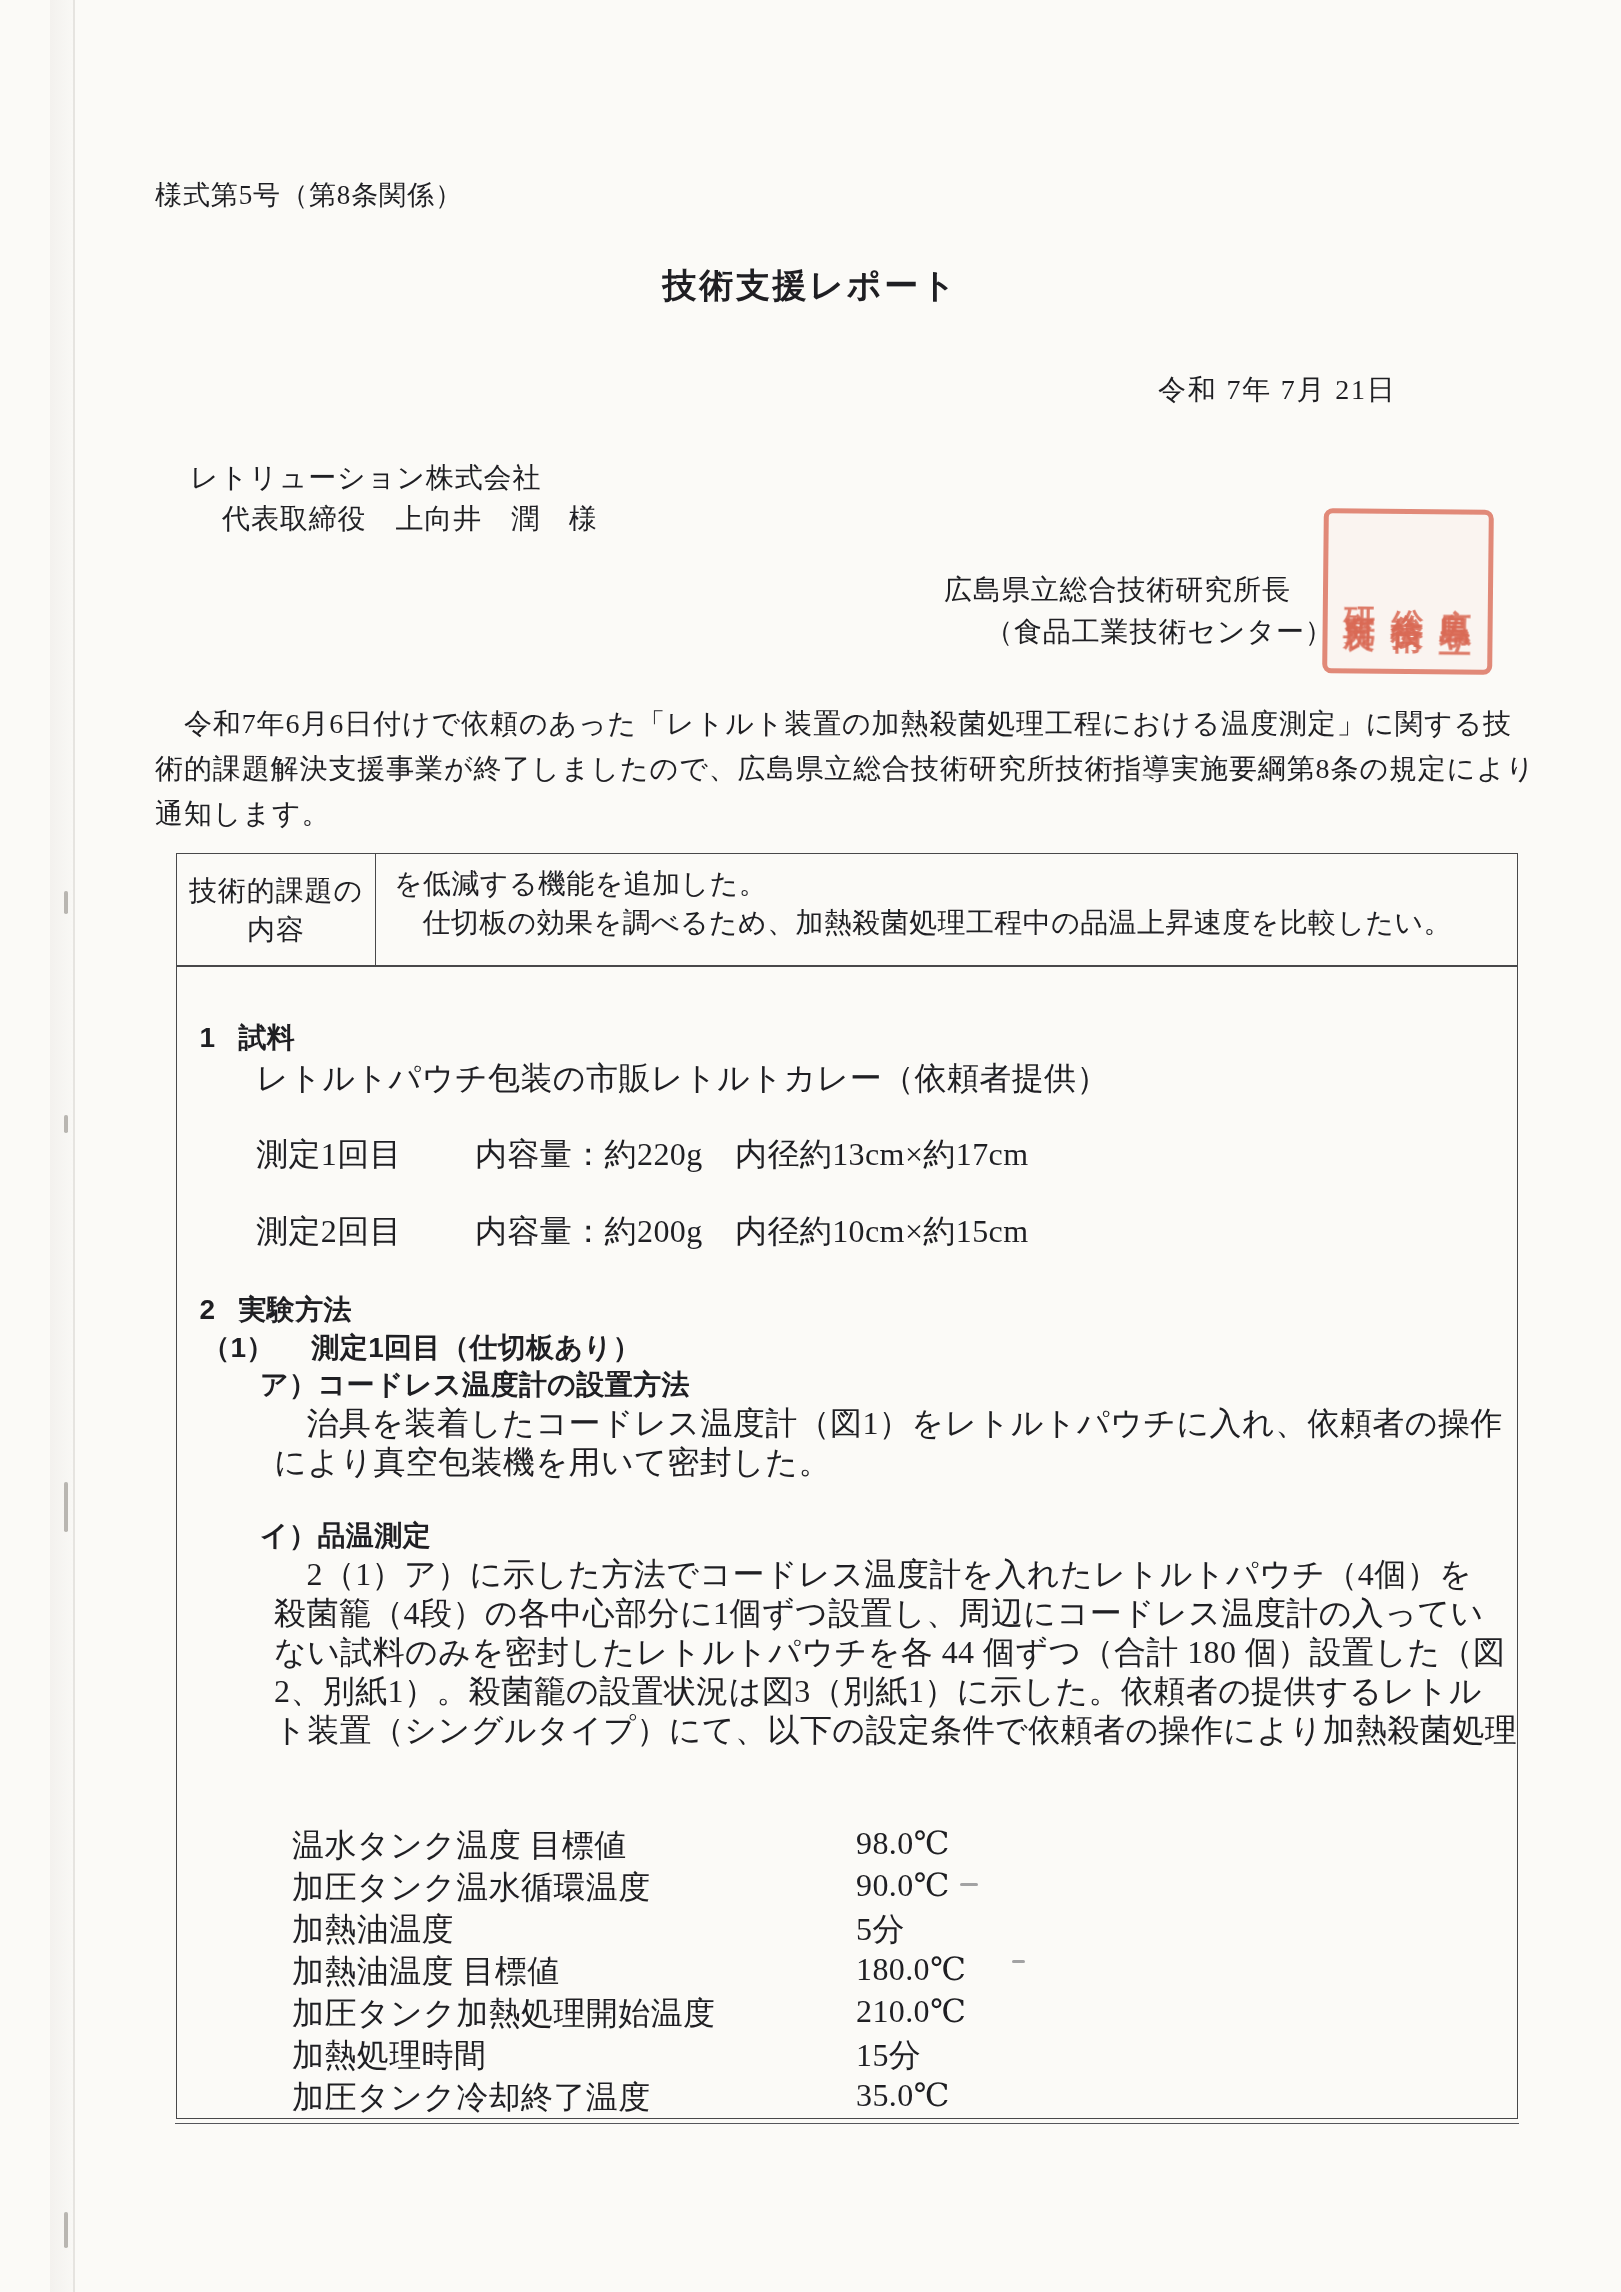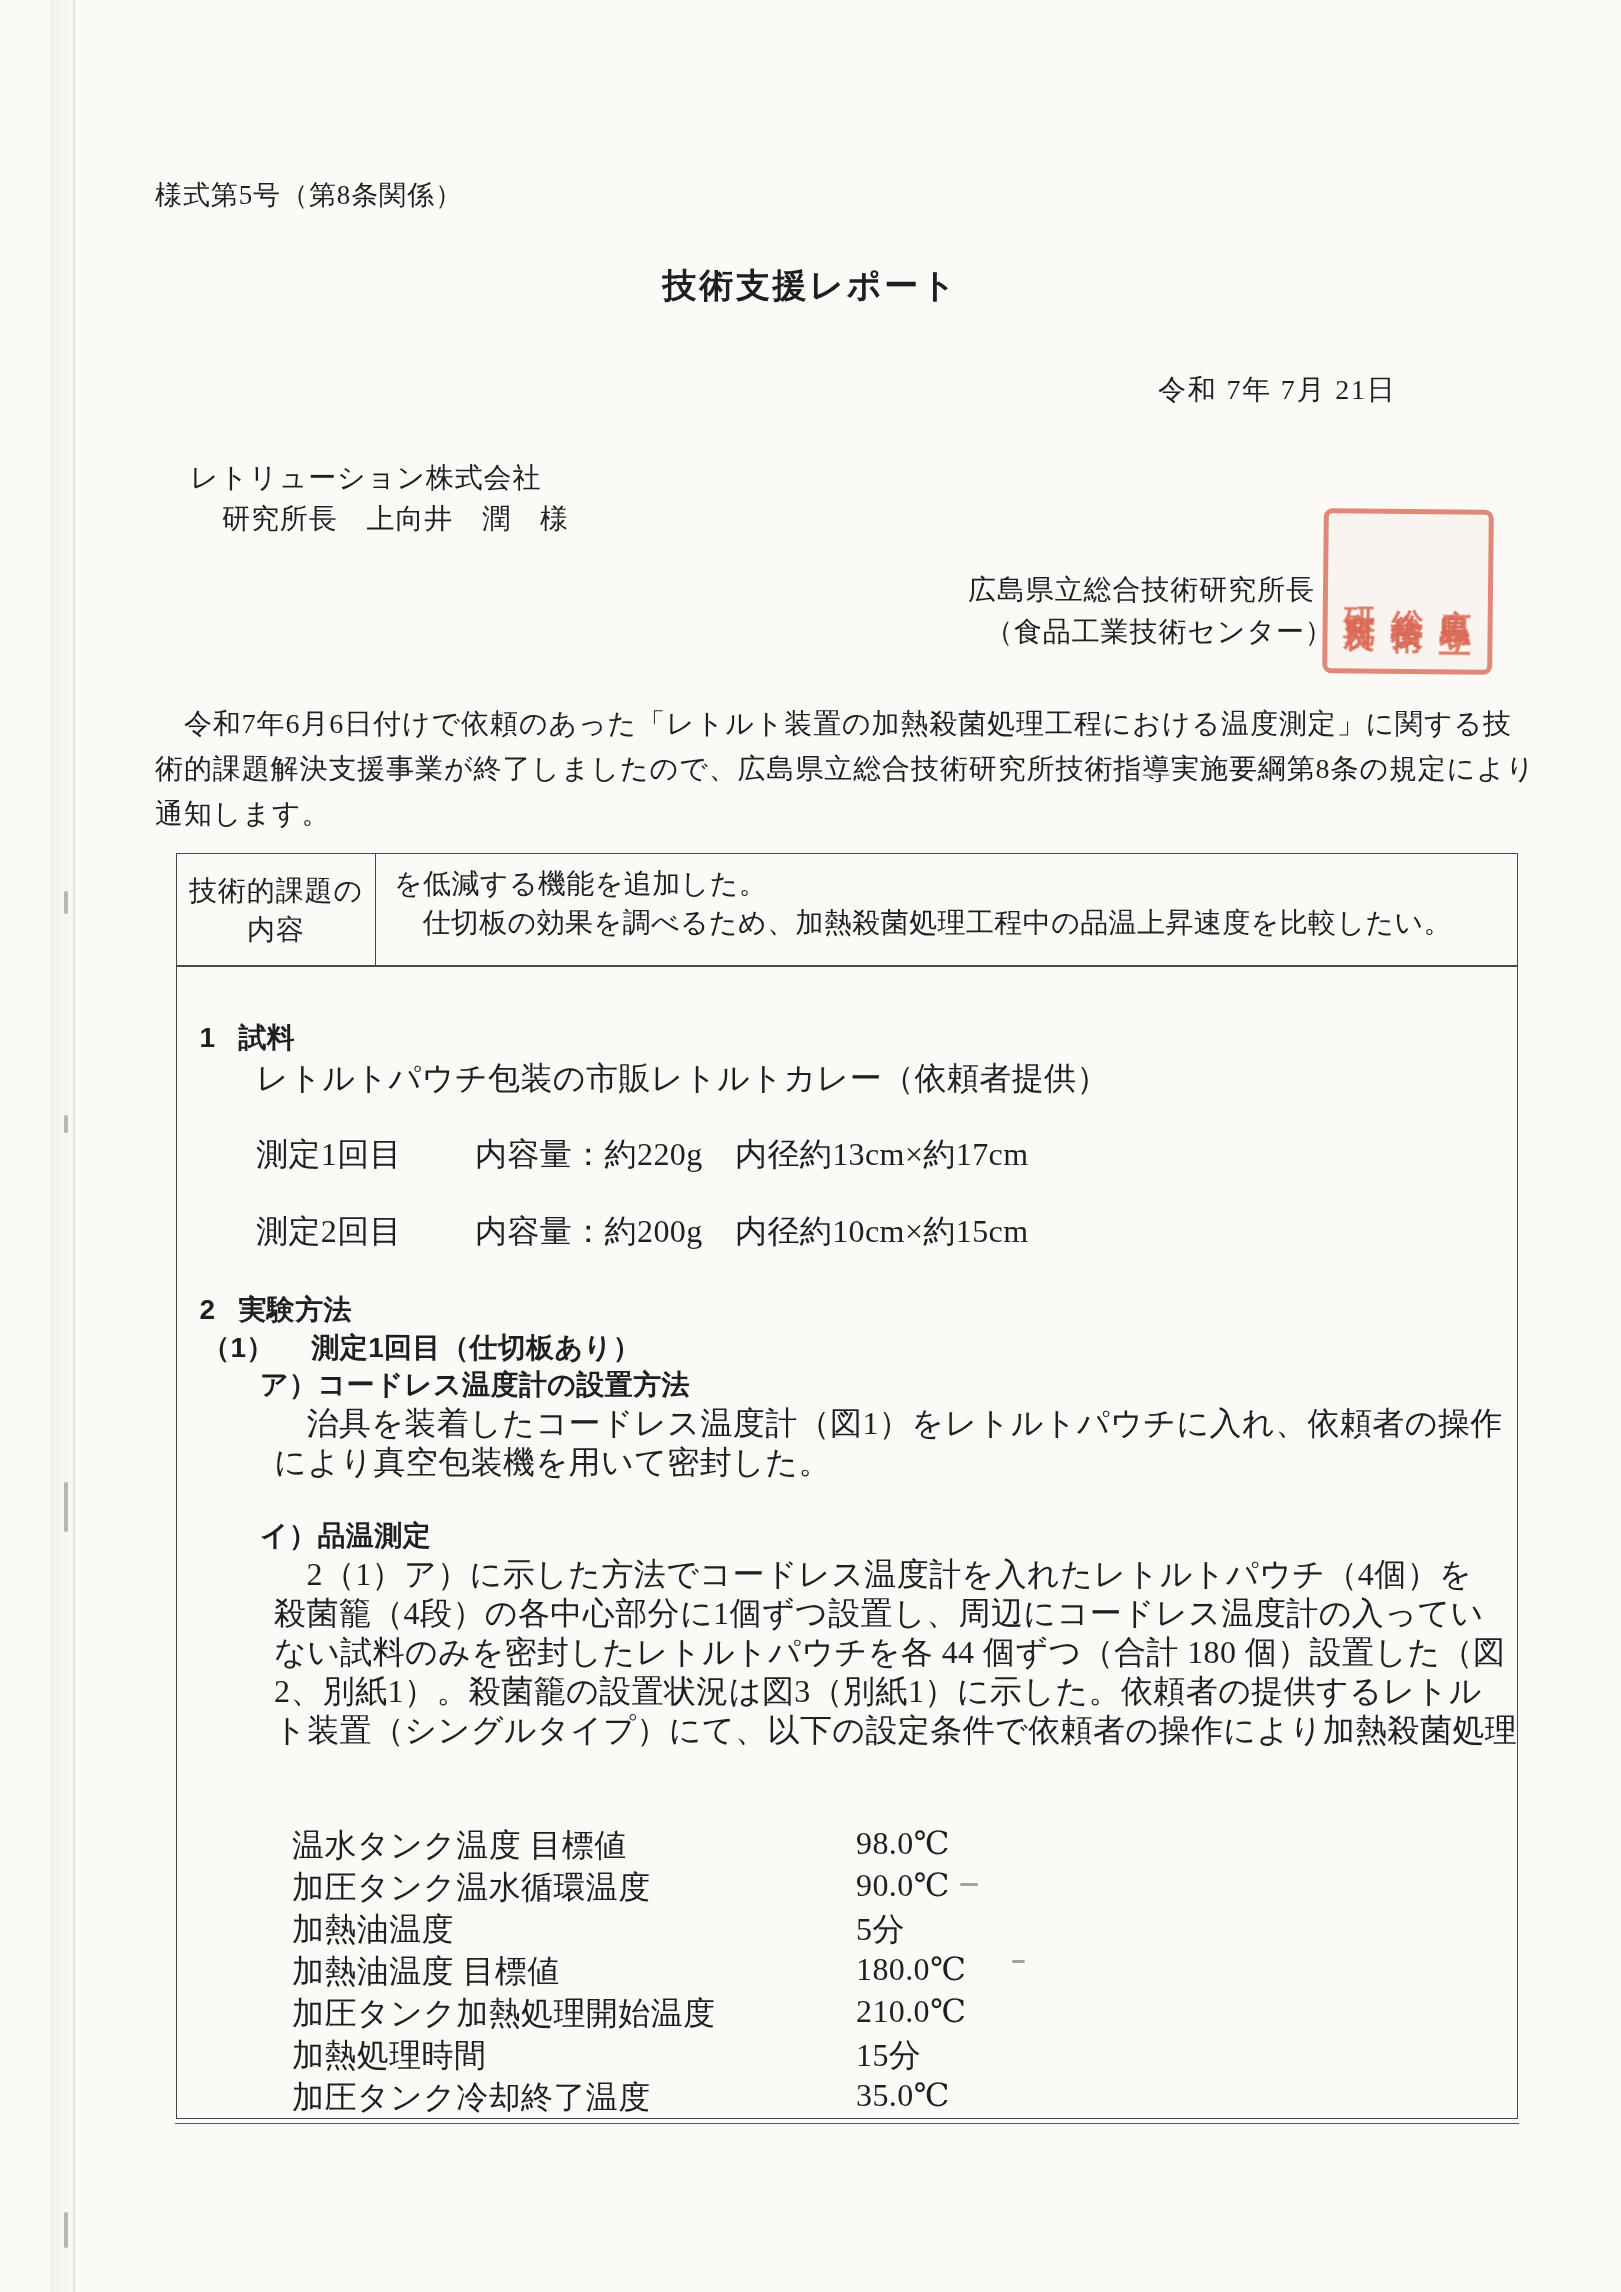--- a/index.html
+++ b/index.html
@@ -20,21 +20,21 @@
   .scan-edge-line{position:absolute;left:73px;top:0;width:1.8px;height:2293px;background:#e6e4e0;}
   .scan-dash{position:absolute;background:#b9b6b1;border-radius:1.8px;}
   .stray-mark{position:absolute;background:#5a5a5e;opacity:.55;border-radius:1.8px;}
 
   .form-number{left:155px;top:177px;font-size:27px;letter-spacing:0.9px;}
   .doc-title{left:0;right:0;top:263px;text-align:center;font-size:34px;font-weight:700;letter-spacing:2.7px;}
   .doc-date{left:1158px;top:371px;font-size:28px;letter-spacing:1.8px;}
 
   .recipient-company{left:190px;top:459px;font-size:28px;letter-spacing:0.9px;}
   .recipient-person{left:222px;top:500px;font-size:28px;letter-spacing:0.9px;}
-  .sender-org{left:968px;top:571px;font-size:28px;letter-spacing:0.9px;}
+  .sender-org{left:944px;top:571px;font-size:28px;letter-spacing:0.9px;}
   .sender-dept{left:985px;top:613px;font-size:28px;letter-spacing:0.9px;}
 
   .seal{
     left:1323px;top:509px;width:170px;height:165px;box-sizing:border-box;
     border:5.4px solid rgba(220,118,99,.85);border-radius:9px;
     transform:rotate(.6deg);
     display:flex;flex-direction:row-reverse;justify-content:space-evenly;align-items:center;
     color:rgba(217,106,85,.88);background:rgba(236,153,135,.06);
   }
   .seal-col{
@@ -88,21 +88,21 @@
   <div class="scan-dash" style="left:64px;top:1482px;width:3.6px;height:50px;"></div>
   <div class="scan-dash" style="left:64px;top:2212px;width:3.6px;height:36px;"></div>
   <div class="stray-mark" style="left:960px;top:1883px;width:18px;height:2.7px;"></div>
   <div class="stray-mark" style="left:1012px;top:1960px;width:13.4px;height:2.7px;"></div>
 
   <div class="abs form-number serif">様式第5号（第8条関係）</div>
   <div class="abs doc-title gothic">技術支援レポート</div>
   <div class="abs doc-date serif">令和 7年 7月 21日</div>
 
   <div class="abs recipient-company serif">レトリューション株式会社</div>
-  <div class="abs recipient-person serif">研究所長　上向井　潤　様</div>
+  <div class="abs recipient-person serif">代表取締役　上向井　潤　様</div>
 
   <div class="abs sender-org serif">広島県立総合技術研究所長</div>
   <div class="abs sender-dept serif">（食品工業技術センター）</div>
 
   <div class="abs seal serif">
     <div class="seal-col">広島県立</div>
     <div class="seal-col">総合技術</div>
     <div class="seal-col">研究所長</div>
   </div>
 

